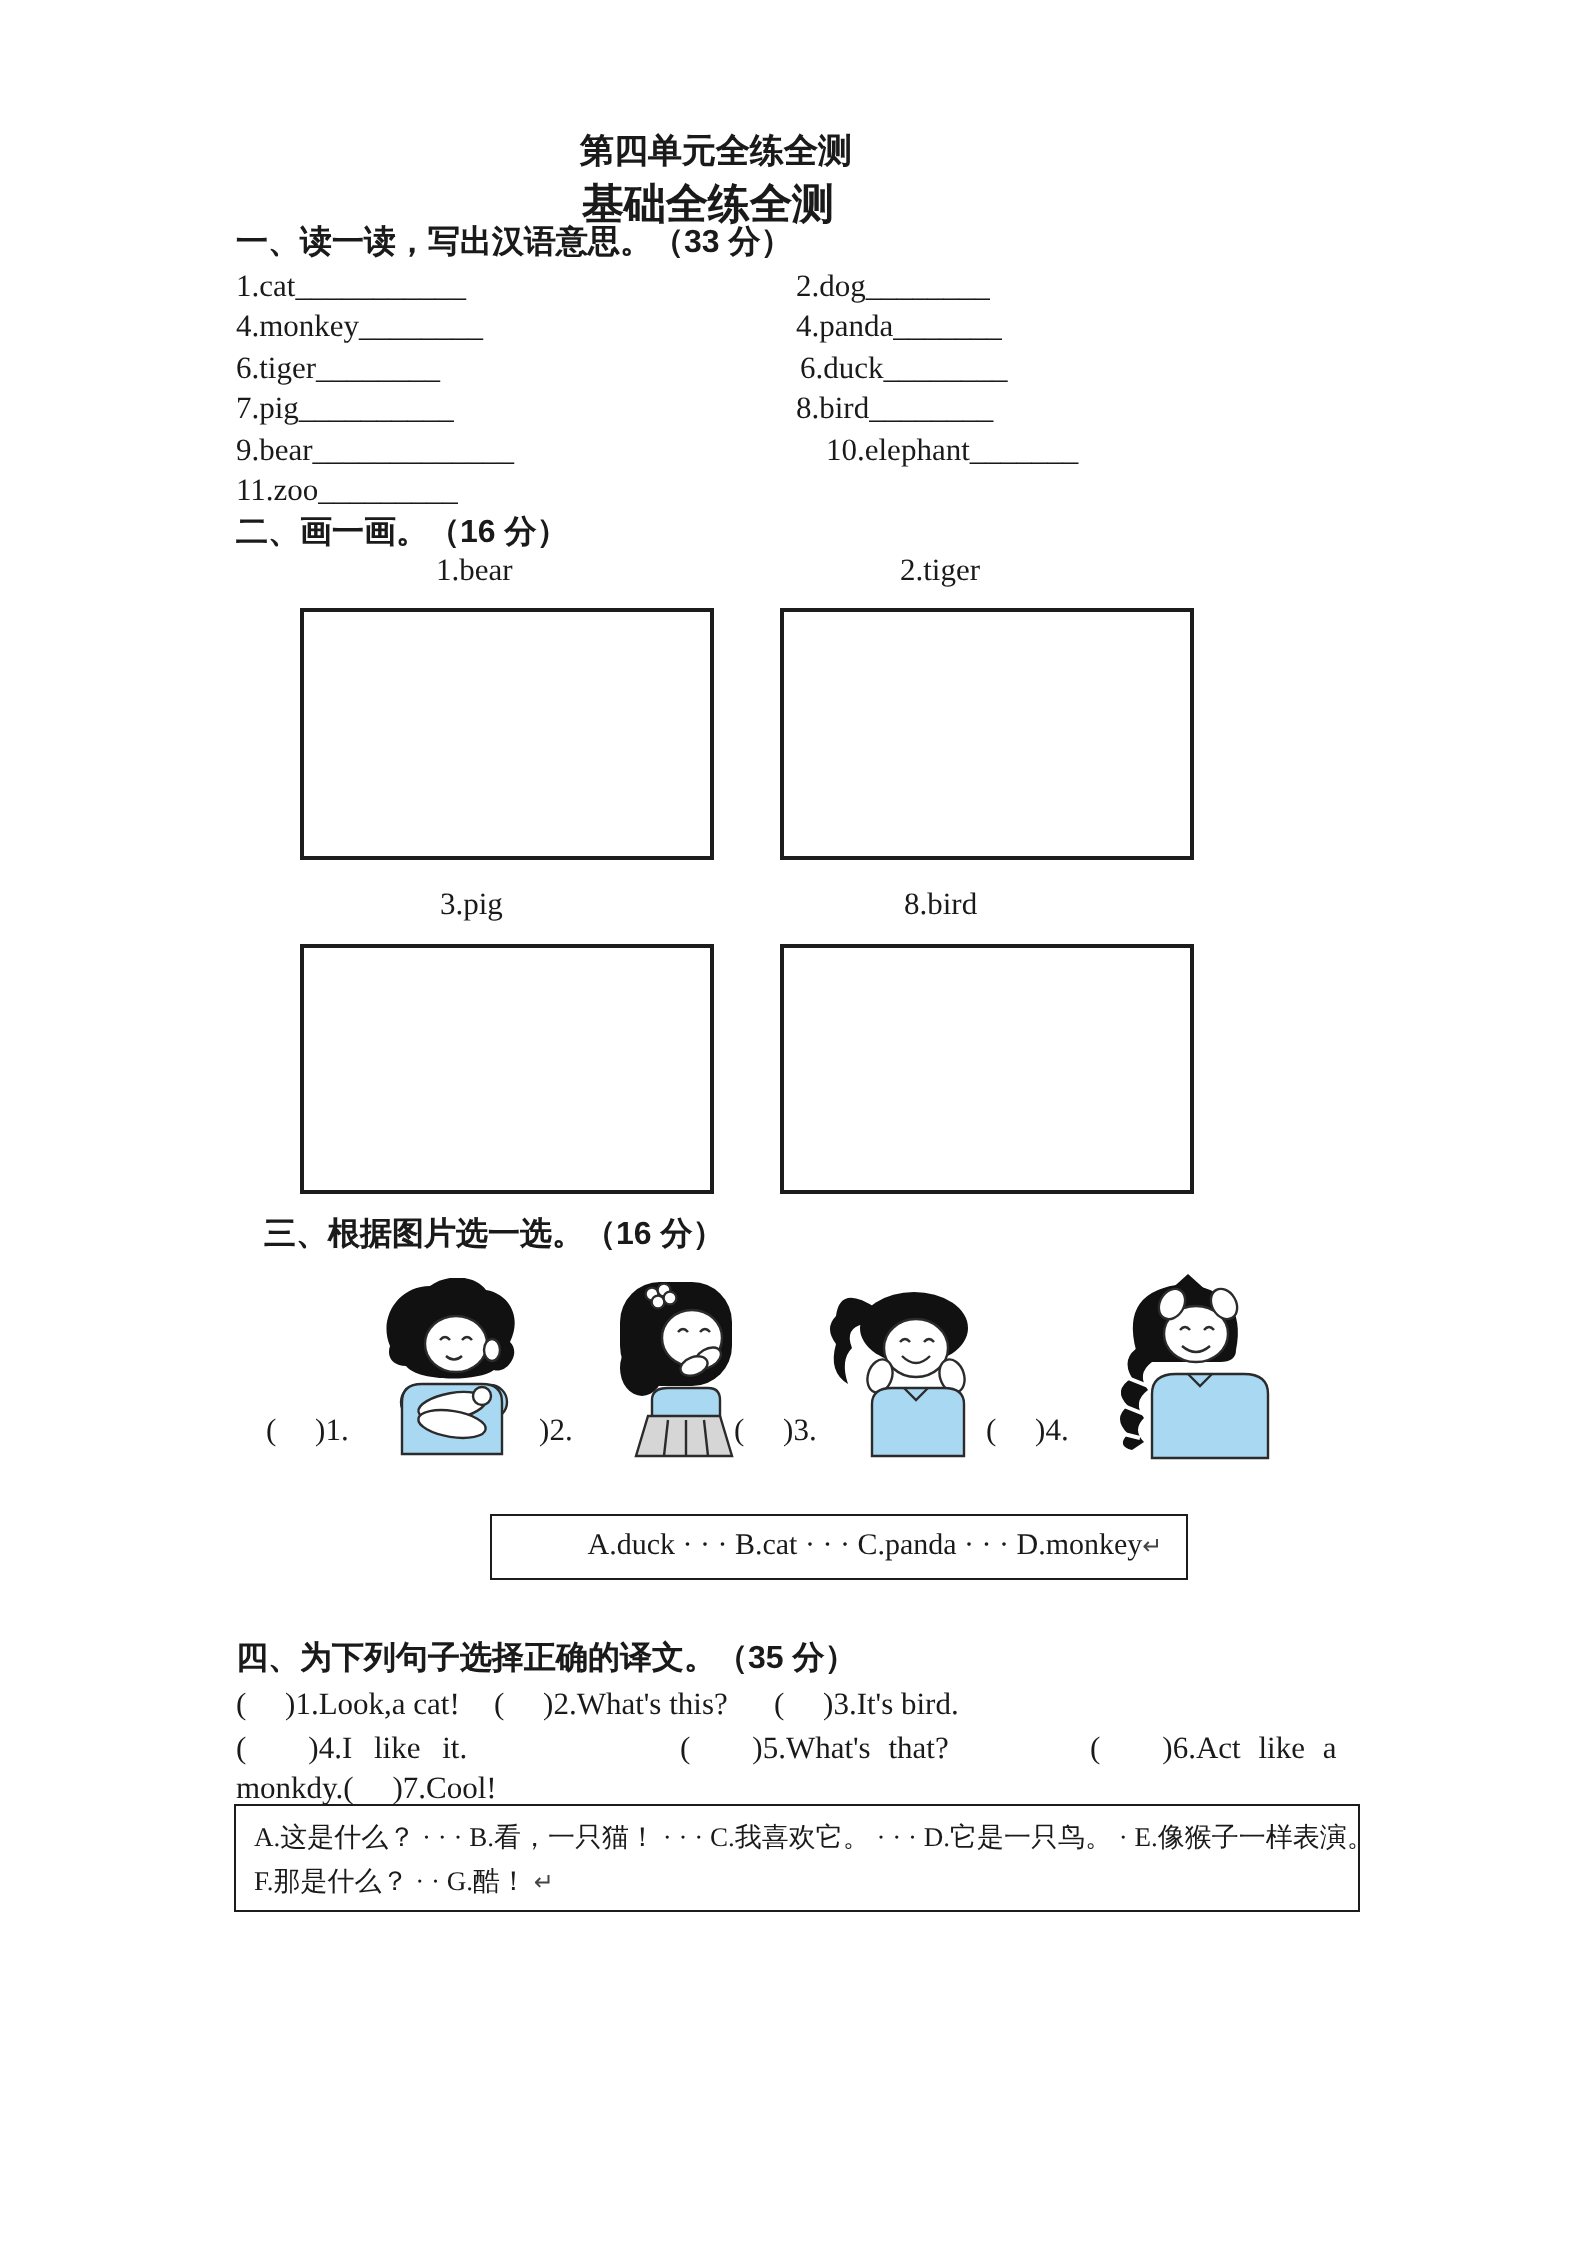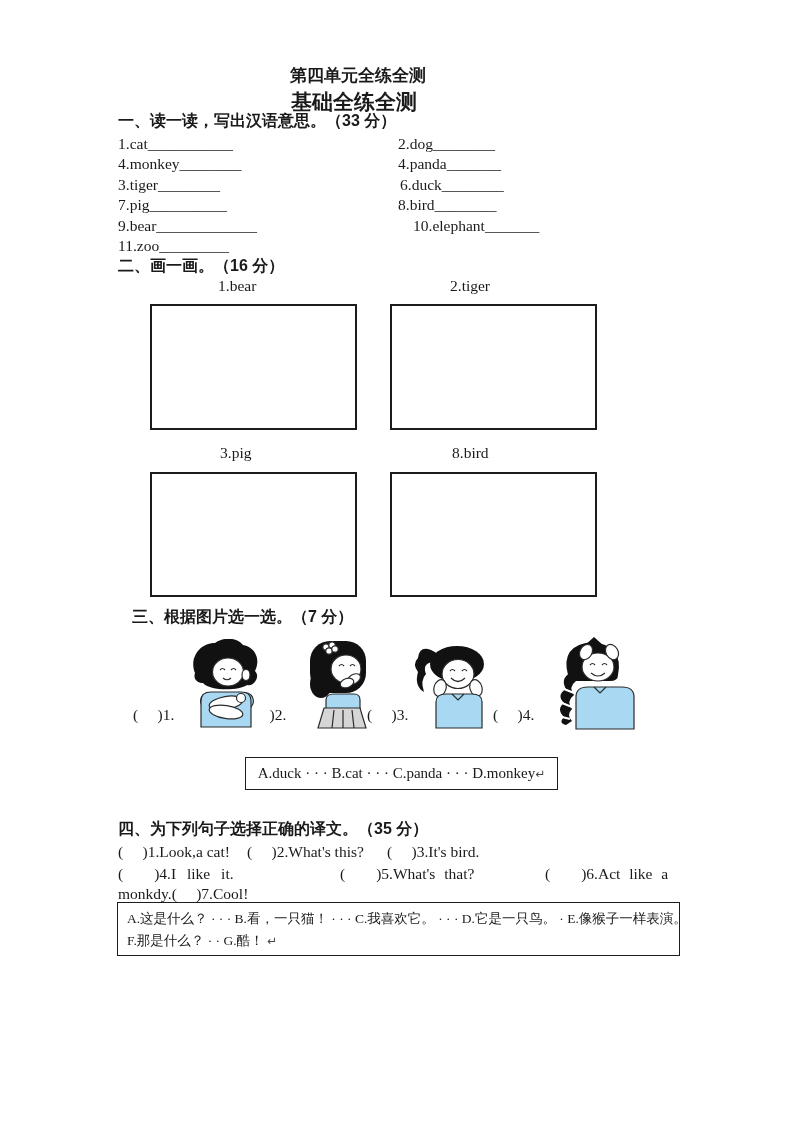--- a/index.html
+++ b/index.html
@@ -43,40 +43,40 @@
 
   <div class="abs title" style="left:0;top:64;width:716px;top:64px;">第四单元全练全测</div>
   <div class="abs title" style="left:0;top:88px;width:708px;font-size:21px;">基础全练全测</div>
 
   <div class="abs hdr" style="left:118px;top:111px;">一、读一读，写出汉语意思。（33 分）</div>
 
   <div class="abs item" style="left:118px;top:135px;">1.cat___________</div>
   <div class="abs item" style="left:398px;top:135px;">2.dog________</div>
   <div class="abs item" style="left:118px;top:155px;">4.monkey________</div>
   <div class="abs item" style="left:398px;top:155px;">4.panda_______</div>
-  <div class="abs item" style="left:118px;top:176px;">3.tiger________</div>
+  <div class="abs item" style="left:118px;top:176px;">6.tiger________</div>
   <div class="abs item" style="left:400px;top:176px;">6.duck________</div>
   <div class="abs item" style="left:118px;top:196px;">7.pig__________</div>
   <div class="abs item" style="left:398px;top:196px;">8.bird________</div>
   <div class="abs item" style="left:118px;top:217px;">9.bear_____________</div>
   <div class="abs item" style="left:394px;top:217px;margin-left:19px;">10.elephant_______</div>
   <div class="abs item" style="left:118px;top:237px;">11.zoo_________</div>
 
   <div class="abs hdr" style="left:118px;top:256px;">二、画一画。（16 分）</div>
 
   <div class="abs figlabel" style="left:218px;top:277px;">1.bear</div>
   <div class="abs figlabel" style="left:450px;top:277px;">2.tiger</div>
   <div class="abs drawbox" style="left:150px;top:304px;width:203px;height:122px;"></div>
   <div class="abs drawbox" style="left:390px;top:304px;width:203px;height:122px;"></div>
   <div class="abs figlabel" style="left:220px;top:444px;">3.pig</div>
   <div class="abs figlabel" style="left:452px;top:444px;">8.bird</div>
   <div class="abs drawbox" style="left:150px;top:472px;width:203px;height:121px;"></div>
   <div class="abs drawbox" style="left:390px;top:472px;width:203px;height:121px;"></div>
 
-  <div class="abs hdr" style="left:132px;top:607px;">三、根据图片选一选。（7 分）</div>
+  <div class="abs hdr" style="left:132px;top:607px;">三、根据图片选一选。（16 分）</div>
 
   <div class="abs prefix" style="left:133px;top:705px;">(　 )1.</div>
   <div class="abs prefix" style="left:245px;top:705px;">(　 )2.</div>
   <div class="abs prefix" style="left:367px;top:705px;">(　 )3.</div>
   <div class="abs prefix" style="left:493px;top:705px;">(　 )4.</div>
 
   <div class="abs" style="left:189px;top:639px;">
     <svg width="74" height="91" viewBox="0 0 74 91">
       <g stroke="#2b2b2b" stroke-width="1.2">
         <path d="M6 34 C0 20 10 4 26 4 C34 -2 48 -2 54 6 C66 8 72 20 66 32 C72 38 64 48 58 46 C50 52 20 52 14 44 C8 44 4 40 6 34 Z" fill="#111" stroke="none"></path>
@@ -147,21 +147,21 @@
         <ellipse cx="70" cy="15" rx="6" ry="8" fill="#fff" transform="rotate(-30 70 15)"></ellipse>
         <path d="M48 28 q2.5 -3 5 0" fill="none"></path>
         <path d="M60 28 q2.5 -3 5 0" fill="none"></path>
         <path d="M49 36 q7 6 14 0" fill="none"></path>
         <path d="M34 92 L34 60 Q34 50 46 50 L80 50 Q92 50 92 60 L92 92 Z" fill="#a9d9f2"></path>
         <path d="M52 50 L58 56 L64 50" fill="none"></path>
       </g>
     </svg>
   </div>
 
-  <div class="abs optbox" style="left:245px;top:757px;width:311px;height:31px;">
+  <div class="abs optbox" style="left:245px;top:757px;width:311px;height:31px;padding-left:36px;">
     <span>A.duck · · · B.cat · · · C.panda · · · D.monkey</span><span class="retmark">↵</span>
   </div>
 
   <div class="abs hdr" style="left:118px;top:819px;">四、为下列句子选择正确的译文。（35 分）</div>
 
   <div class="abs s4item" style="left:118px;top:842px;">(　 )1.Look,a cat!</div>
   <div class="abs s4item" style="left:247px;top:842px;">(　 )2.What's this?</div>
   <div class="abs s4item" style="left:387px;top:842px;">(　 )3.It's bird.</div>
 
   <div class="abs s4item ws7" style="left:118px;top:864px;">(　　)4.I like it.</div>

